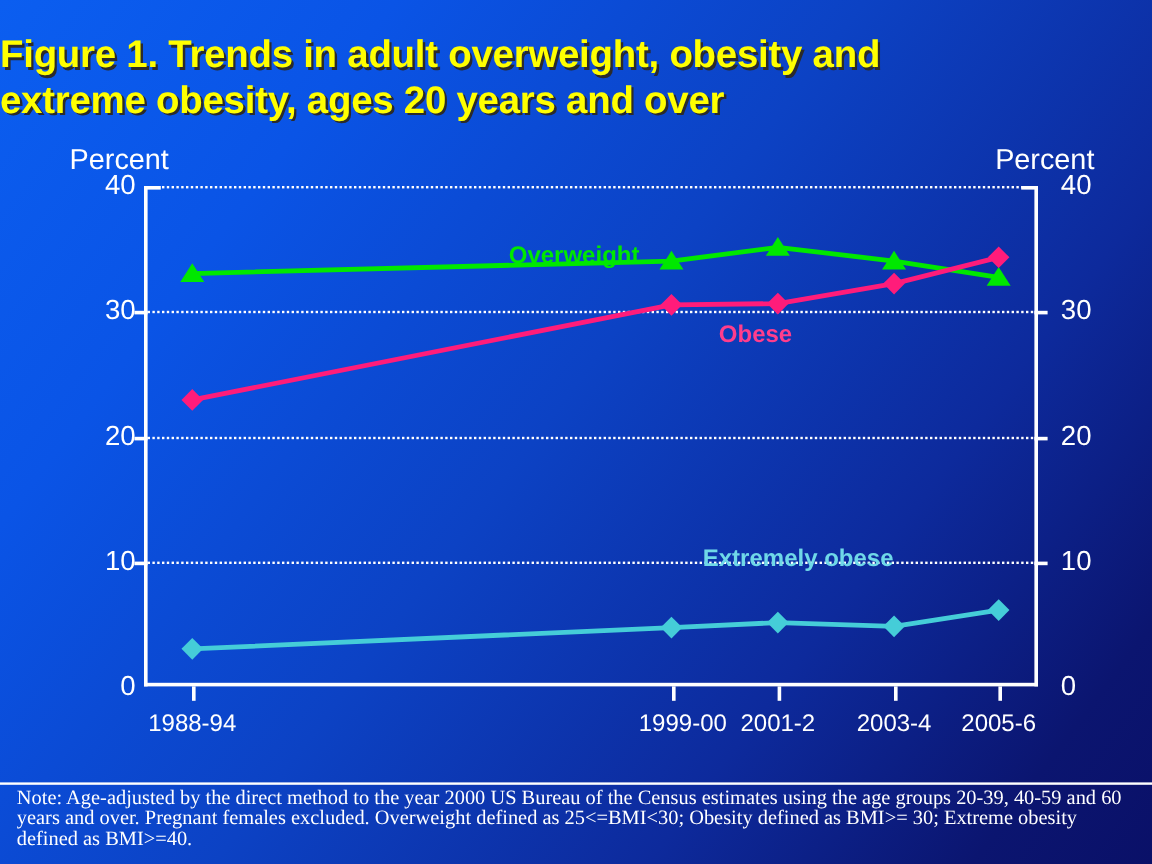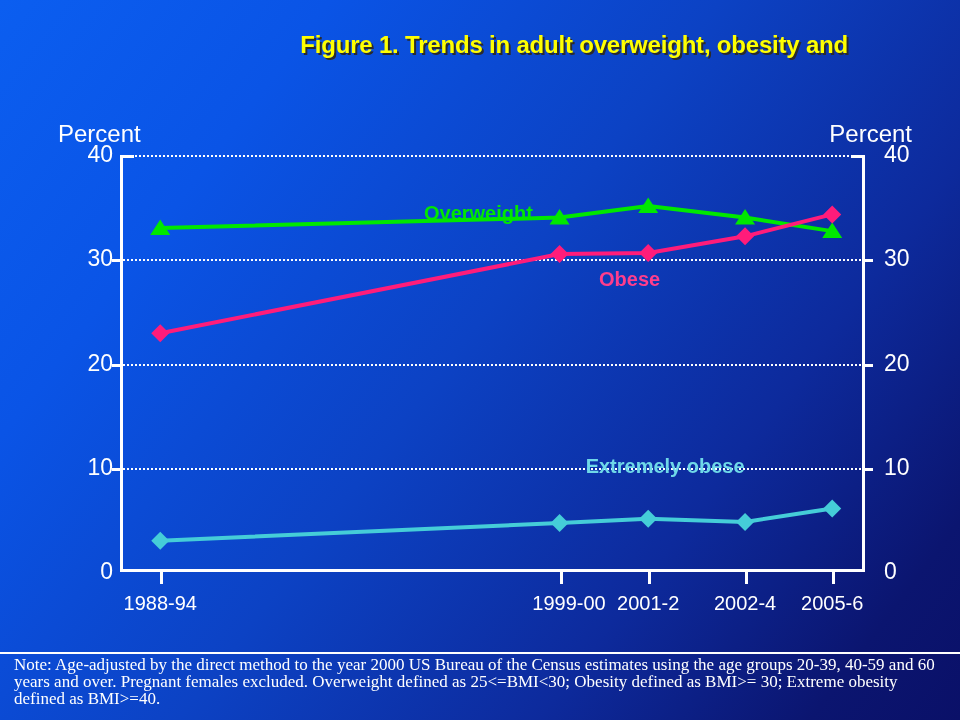--- a/index.html
+++ b/index.html
@@ -18,25 +18,25 @@
     height: 720px;
     background: linear-gradient(127deg, #0b5ef0 0%, #0a54e6 22%, #0c42c4 48%, #0d2a9c 72%, #0b1570 90%, #0a1068 100%);
     overflow: hidden;
   }
 
   
   #title-block {
     position: absolute;
     left: 0;
     top: 26px;
-    width: 848px;
-    text-align: right;
+    width: 960px;
+    text-align: left;
     color: #ffff00;
     font-weight: bold;
-    font-size: 24px;
+    font-size: 32px;
     line-height: 38px;
     letter-spacing: -0.2px;
     text-shadow: 2px 2px 0 #2b2b2b;
     font-family: "Liberation Sans", sans-serif;
   }
   #title-block .tline { display: block; white-space: nowrap; }
 
   
   .percent-cap {
     position: absolute;
@@ -160,20 +160,21 @@
   }
   svg { display: block; }
 </style>
 </head>
 <body>
 
 <div id="slide">
 
   <div id="title-block">
     <span class="tline">Figure 1. Trends in adult overweight, obesity and</span>
+    <span class="tline">extreme obesity, ages 20 years and over</span>
   </div>
 
   <div class="percent-cap" id="percent-left">Percent</div>
   <div class="percent-cap" id="percent-right">Percent</div>
 
   <div id="plot">
     <div id="plot-frame"></div>
     <div class="axis-cap" id="cap-tl"></div>
     <div class="axis-cap" id="cap-tr"></div>
 
@@ -207,21 +208,21 @@
         <div class="xtick" style="left: 40.23px;"></div>
         <div class="xtick" style="left: 439.55px;"></div>
         <div class="xtick" style="left: 528.205px;"></div>
         <div class="xtick" style="left: 625.055px;"></div>
         <div class="xtick" style="left: 712.22px;"></div>
       </div>
     <div id="xlabels">
         <div class="xlabel" style="left: 40.23px;">1988-94</div>
         <div class="xlabel" style="left: 449px;">1999-00</div>
         <div class="xlabel" style="left: 528.205px;">2001-2</div>
-        <div class="xlabel" style="left: 625.055px;">2002-4</div>
+        <div class="xlabel" style="left: 625.055px;">2003-4</div>
         <div class="xlabel" style="left: 712.22px;">2005-6</div>
       </div>
 
     <svg id="series-svg" width="745" height="417" viewBox="0 0 745 417" style="position:absolute;left:0;top:0;">
         <g>
           <polyline points="40.230000000000004,72.97500000000002 439.54999999999995,62.55000000000001 528.205,51.08249999999998 625.0550000000001,62.55000000000001 712.22,76.10249999999996" fill="none" stroke="#00e800" stroke-width="4" stroke-linejoin="round"></polyline>
           <polygon points="40.230000000000004,64.47500000000002 30.230000000000004,79.97500000000002 50.230000000000004,79.97500000000002" fill="#00e800"></polygon>
           <polygon points="439.54999999999995,54.05000000000001 429.54999999999995,69.55000000000001 449.54999999999995,69.55000000000001" fill="#00e800"></polygon>
           <polygon points="528.205,42.58249999999998 518.205,58.08249999999998 538.205,58.08249999999998" fill="#00e800"></polygon>
           <polygon points="625.0550000000001,54.05000000000001 615.0550000000001,69.55000000000001 635.0550000000001,69.55000000000001" fill="#00e800"></polygon>

